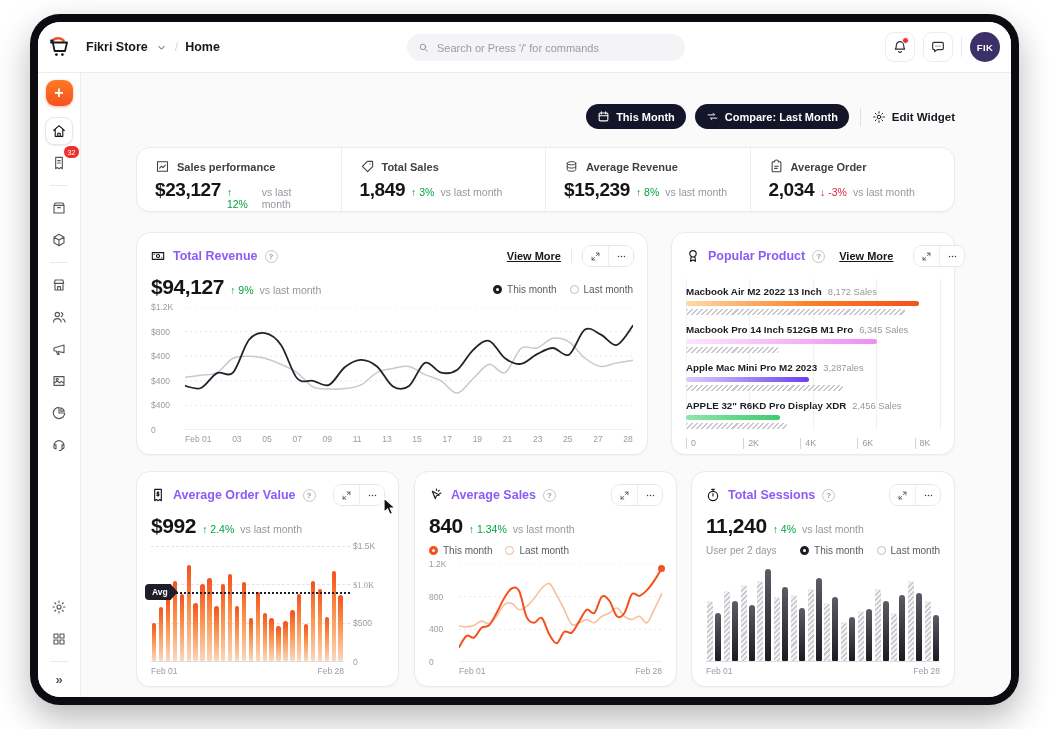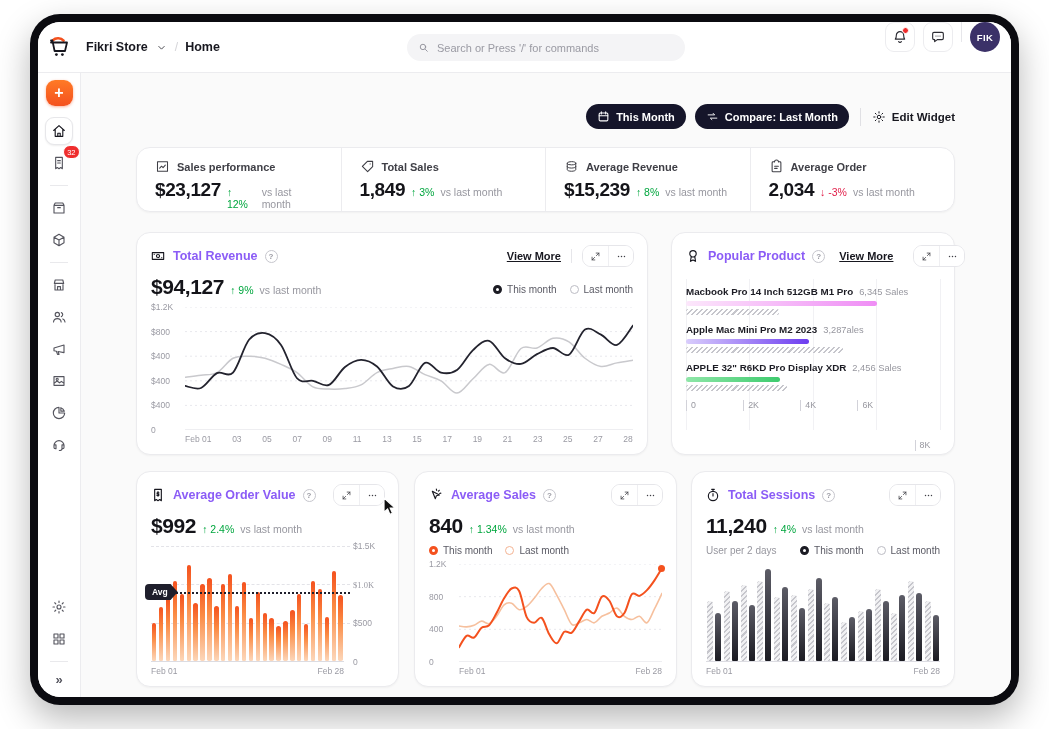--- a/index.html
+++ b/index.html
@@ -16,21 +16,21 @@
   .crumb{display:flex;align-items:center;gap:7px;margin-left:6px;}
   .store{font-size:12.5px;font-weight:700;color:#17171f;cursor:pointer;}
   .chev{width:13px;height:13px;color:#3f3f46;display:grid;place-items:center;}
   .slash{color:#d4d4d8;font-size:12px;}
   .pagecrumb{font-size:12.5px;font-weight:700;color:#17171f;}
   .search{position:absolute;left:369px;top:12px;width:278px;height:27px;background:#f4f4f6;
     border-radius:14px;display:flex;align-items:center;padding:0 10px;gap:7px;cursor:text;}
   .search .sic{width:13px;height:13px;color:#8e8e98;flex:0 0 auto;}
   .search input{border:none;background:transparent;outline:none;font-family:inherit;font-size:11px;color:#52525b;flex:1;padding:0;}
   .search input::placeholder{color:#9a9aa3;}
-  .top-right{position:absolute;right:11px;top:0;height:100%;display:flex;align-items:flex-start;gap:8px;}
+  .top-right{position:absolute;right:11px;top:0;height:100%;display:flex;align-items:center;gap:8px;}
   .iconbtn{position:relative;width:30px;height:30px;border:1px solid #ececef;border-radius:9px;background:#fff;
     display:grid;place-items:center;color:#2c2c33;cursor:pointer;padding:0;}
   .iconbtn span.gl{width:16px;height:16px;display:block;}
   .reddot{position:absolute;top:4px;right:5px;width:7px;height:7px;background:#ef2d2d;border-radius:50%;border:1.5px solid #fff;}
   .vdiv{width:1px;height:20px;background:#e6e6ea;}
   .avatar{width:30px;height:30px;border-radius:50%;background:#3b3168;color:#fff;font-size:9.5px;font-weight:700;
     display:grid;place-items:center;letter-spacing:.4px;cursor:pointer;}
   
   .bodyrow{flex:1;display:flex;min-height:0;}
   .sidebar{width:43px;border-right:1px solid #ececef;background:#fff;display:flex;flex-direction:column;
@@ -522,20 +522,28 @@
           </div>
         </div>
         <div class="pp-body" id="pp-body">
               <div class="pp-vline" style="left: calc(0% + 14px);"></div>
               <div class="pp-vline" style="left: calc(22.5% + 14px);"></div>
               <div class="pp-vline" style="left: calc(45% + 14px);"></div>
               <div class="pp-vline" style="left: calc(67.5% + 14px);"></div>
               <div class="pp-vline" style="left: calc(90% + 14px);"></div>
               <div class="pp-row">
                 <div class="pp-name-row">
+                  <span class="pp-name">Macbook Air M2 2022 13 Inch</span>
+                  <span class="pp-sales">8,172 Sales</span>
+                </div>
+                <div class="pp-bar pp-orange" style="width: 91.6875%;"></div>
+                <div class="pp-bar hatch" style="width: 86.0625%;"></div>
+              </div>
+              <div class="pp-row">
+                <div class="pp-name-row">
                   <span class="pp-name">Macbook Pro 14 Inch 512GB M1 Pro</span>
                   <span class="pp-sales">6,345 Sales</span>
                 </div>
                 <div class="pp-bar pp-pink" style="width: 75.375%;"></div>
                 <div class="pp-bar hatch" style="width: 36.5625%;"></div>
               </div>
               <div class="pp-row">
                 <div class="pp-name-row">
                   <span class="pp-name">Apple Mac Mini Pro M2 2023</span>
                   <span class="pp-sales">3,287ales</span>
@@ -549,21 +557,21 @@
                   <span class="pp-sales">2,456 Sales</span>
                 </div>
                 <div class="pp-bar pp-green" style="width: 37.125%;"></div>
                 <div class="pp-bar hatch" style="width: 39.9375%;"></div>
               </div>
               <div class="pp-axis">
                 <span class="pp-tick" style="left: 0%;">0</span>
                 <span class="pp-tick" style="left: 22.5%;">2K</span>
                 <span class="pp-tick" style="left: 45%;">4K</span>
                 <span class="pp-tick" style="left: 67.5%;">6K</span>
-                <span class="pp-tick" style="left: 90%; margin-top: 40px;">8K</span>
+                <span class="pp-tick" style="left: 90%;">8K</span>
               </div>
             </div>
       </div>
 
       <div class="card aov-card">
         <div class="chead">
           <span class="cicon">
                 <svg viewBox="0 0 24 24" fill="none" stroke="currentColor" stroke-width="1.7" stroke-linecap="round" stroke-linejoin="round">
                   <path d="M7 3.5h10V20.5l-2.5-1.6-2.5 1.6-2.5-1.6L7 20.5Z M12 6.8v7 M10.2 12.3c.5.7 2.9.8 3.3-.3.4-1.2-2.7-1.4-3-2.5-.3-1 1.8-1.5 3-.6"></path>
                 </svg>

